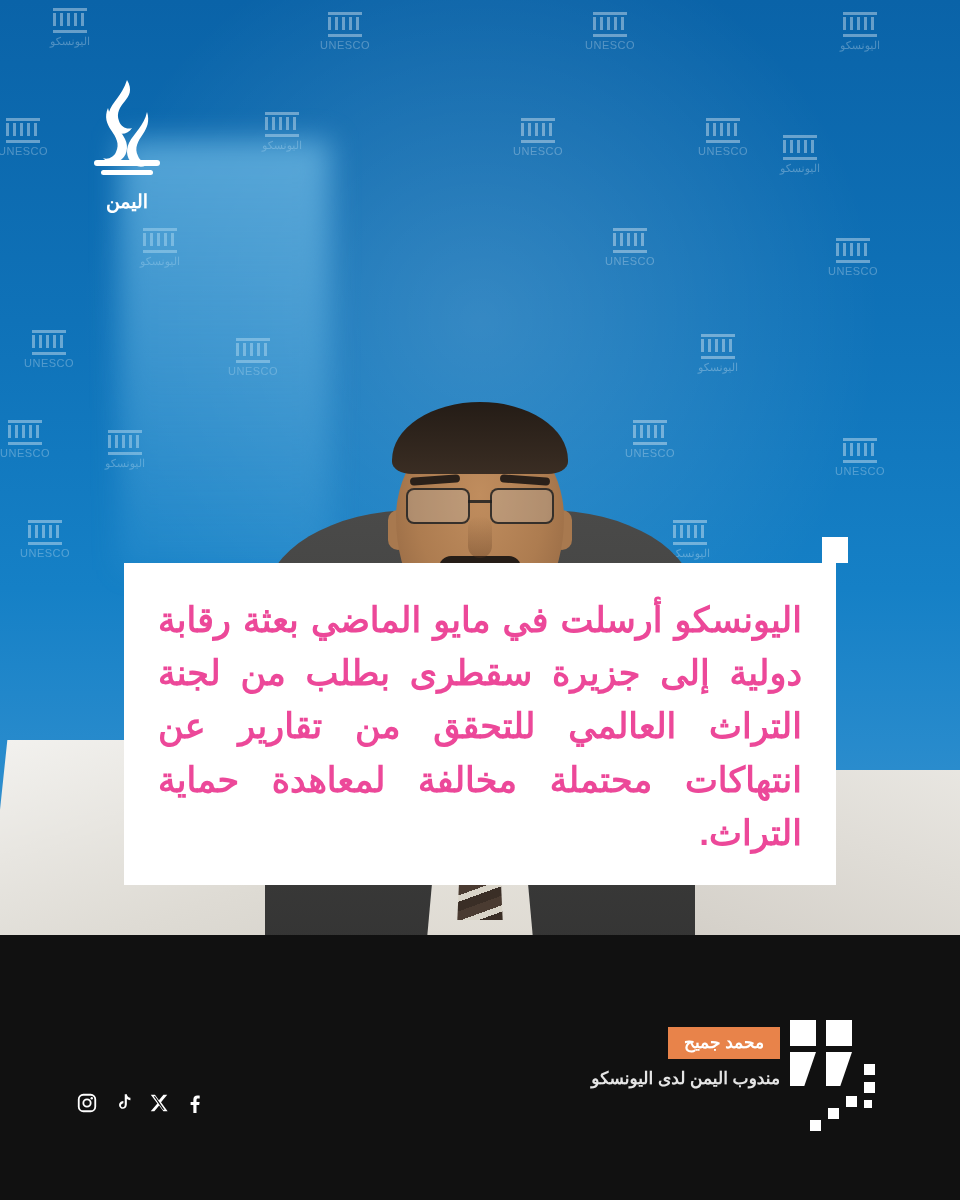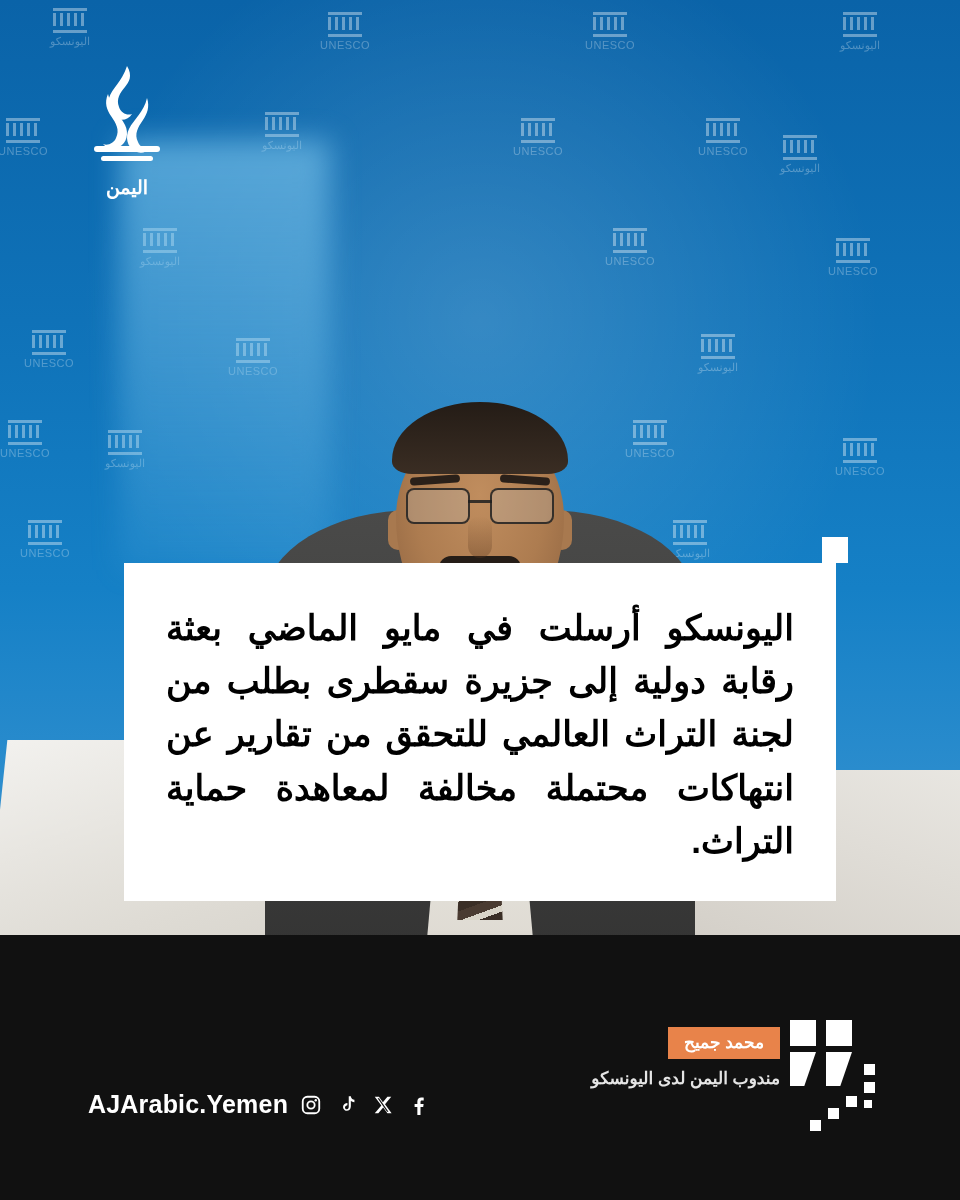--- a/index.html
+++ b/index.html
@@ -192,21 +192,21 @@
   }
   .chin-shadow {
     position: absolute; left: 50%; bottom: 448px; margin-left: -48px;
     width: 96px; height: 30px;
     background: radial-gradient(ellipse at 50% 0%, rgba(60,35,18,.35), rgba(60,35,18,0) 70%);
   }
 
   
   .aj-logo {
     position: absolute;
-    left: 72px; top: 64px;
+    left: 72px; top: 78px;
     width: 110px;
     text-align: center;
     color: #ffffff;
   }
   .aj-mark {
     width: 86px; height: 104px;
     margin: 0 auto;
     position: relative;
   }
   .aj-mark svg { display: block; }
@@ -221,22 +221,22 @@
   
   .quote-card {
     position: absolute;
     left: 124px; top: 563px;
     width: 712px;
     background: #ffffff;
     padding: 30px 34px 26px 34px;
     box-sizing: border-box;
   }
   .quote-text {
-    margin: 8px;
-    color: #000000;
+    margin: 0;
+    color: #ec4899;
     font-size: 35px;
     line-height: 1.52;
     font-weight: bold;
     text-align: justify;
     text-align-last: right;
     direction: rtl;
     letter-spacing: 0px;
   }
   .card-notch {
     position: absolute;
@@ -424,16 +424,15 @@
         <path fill="#ffffff" d="M16.2 2.5c.35 2.2 1.7 3.65 3.9 3.85v2.55c-1.35.1-2.55-.3-3.9-1.15v5.55c0 5.1-5.55 6.7-7.8 3.05-1.45-2.35-.55-6.5 4.05-6.65v2.7c-.35.05-.75.15-1.1.3-1.05.35-1.65 1-1.5 2.2.3 2.25 4.4 2.9 4.05-1.5V2.5h2.3z"></path>
       </svg>
     </span>
     <span class="social-icon">
       <svg viewBox="0 0 24 24" width="22" height="22" aria-hidden="true">
         <rect x="3" y="3" width="18" height="18" rx="5" fill="none" stroke="#ffffff" stroke-width="2"></rect>
         <circle cx="12" cy="12" r="4" fill="none" stroke="#ffffff" stroke-width="2"></circle>
         <circle cx="17.2" cy="6.8" r="1.3" fill="#ffffff"></circle>
       </svg>
     </span>
-    <span class="handle">AJArabic.Yemen</span>
   </div>
 
 </div>
 
 </body></html>

